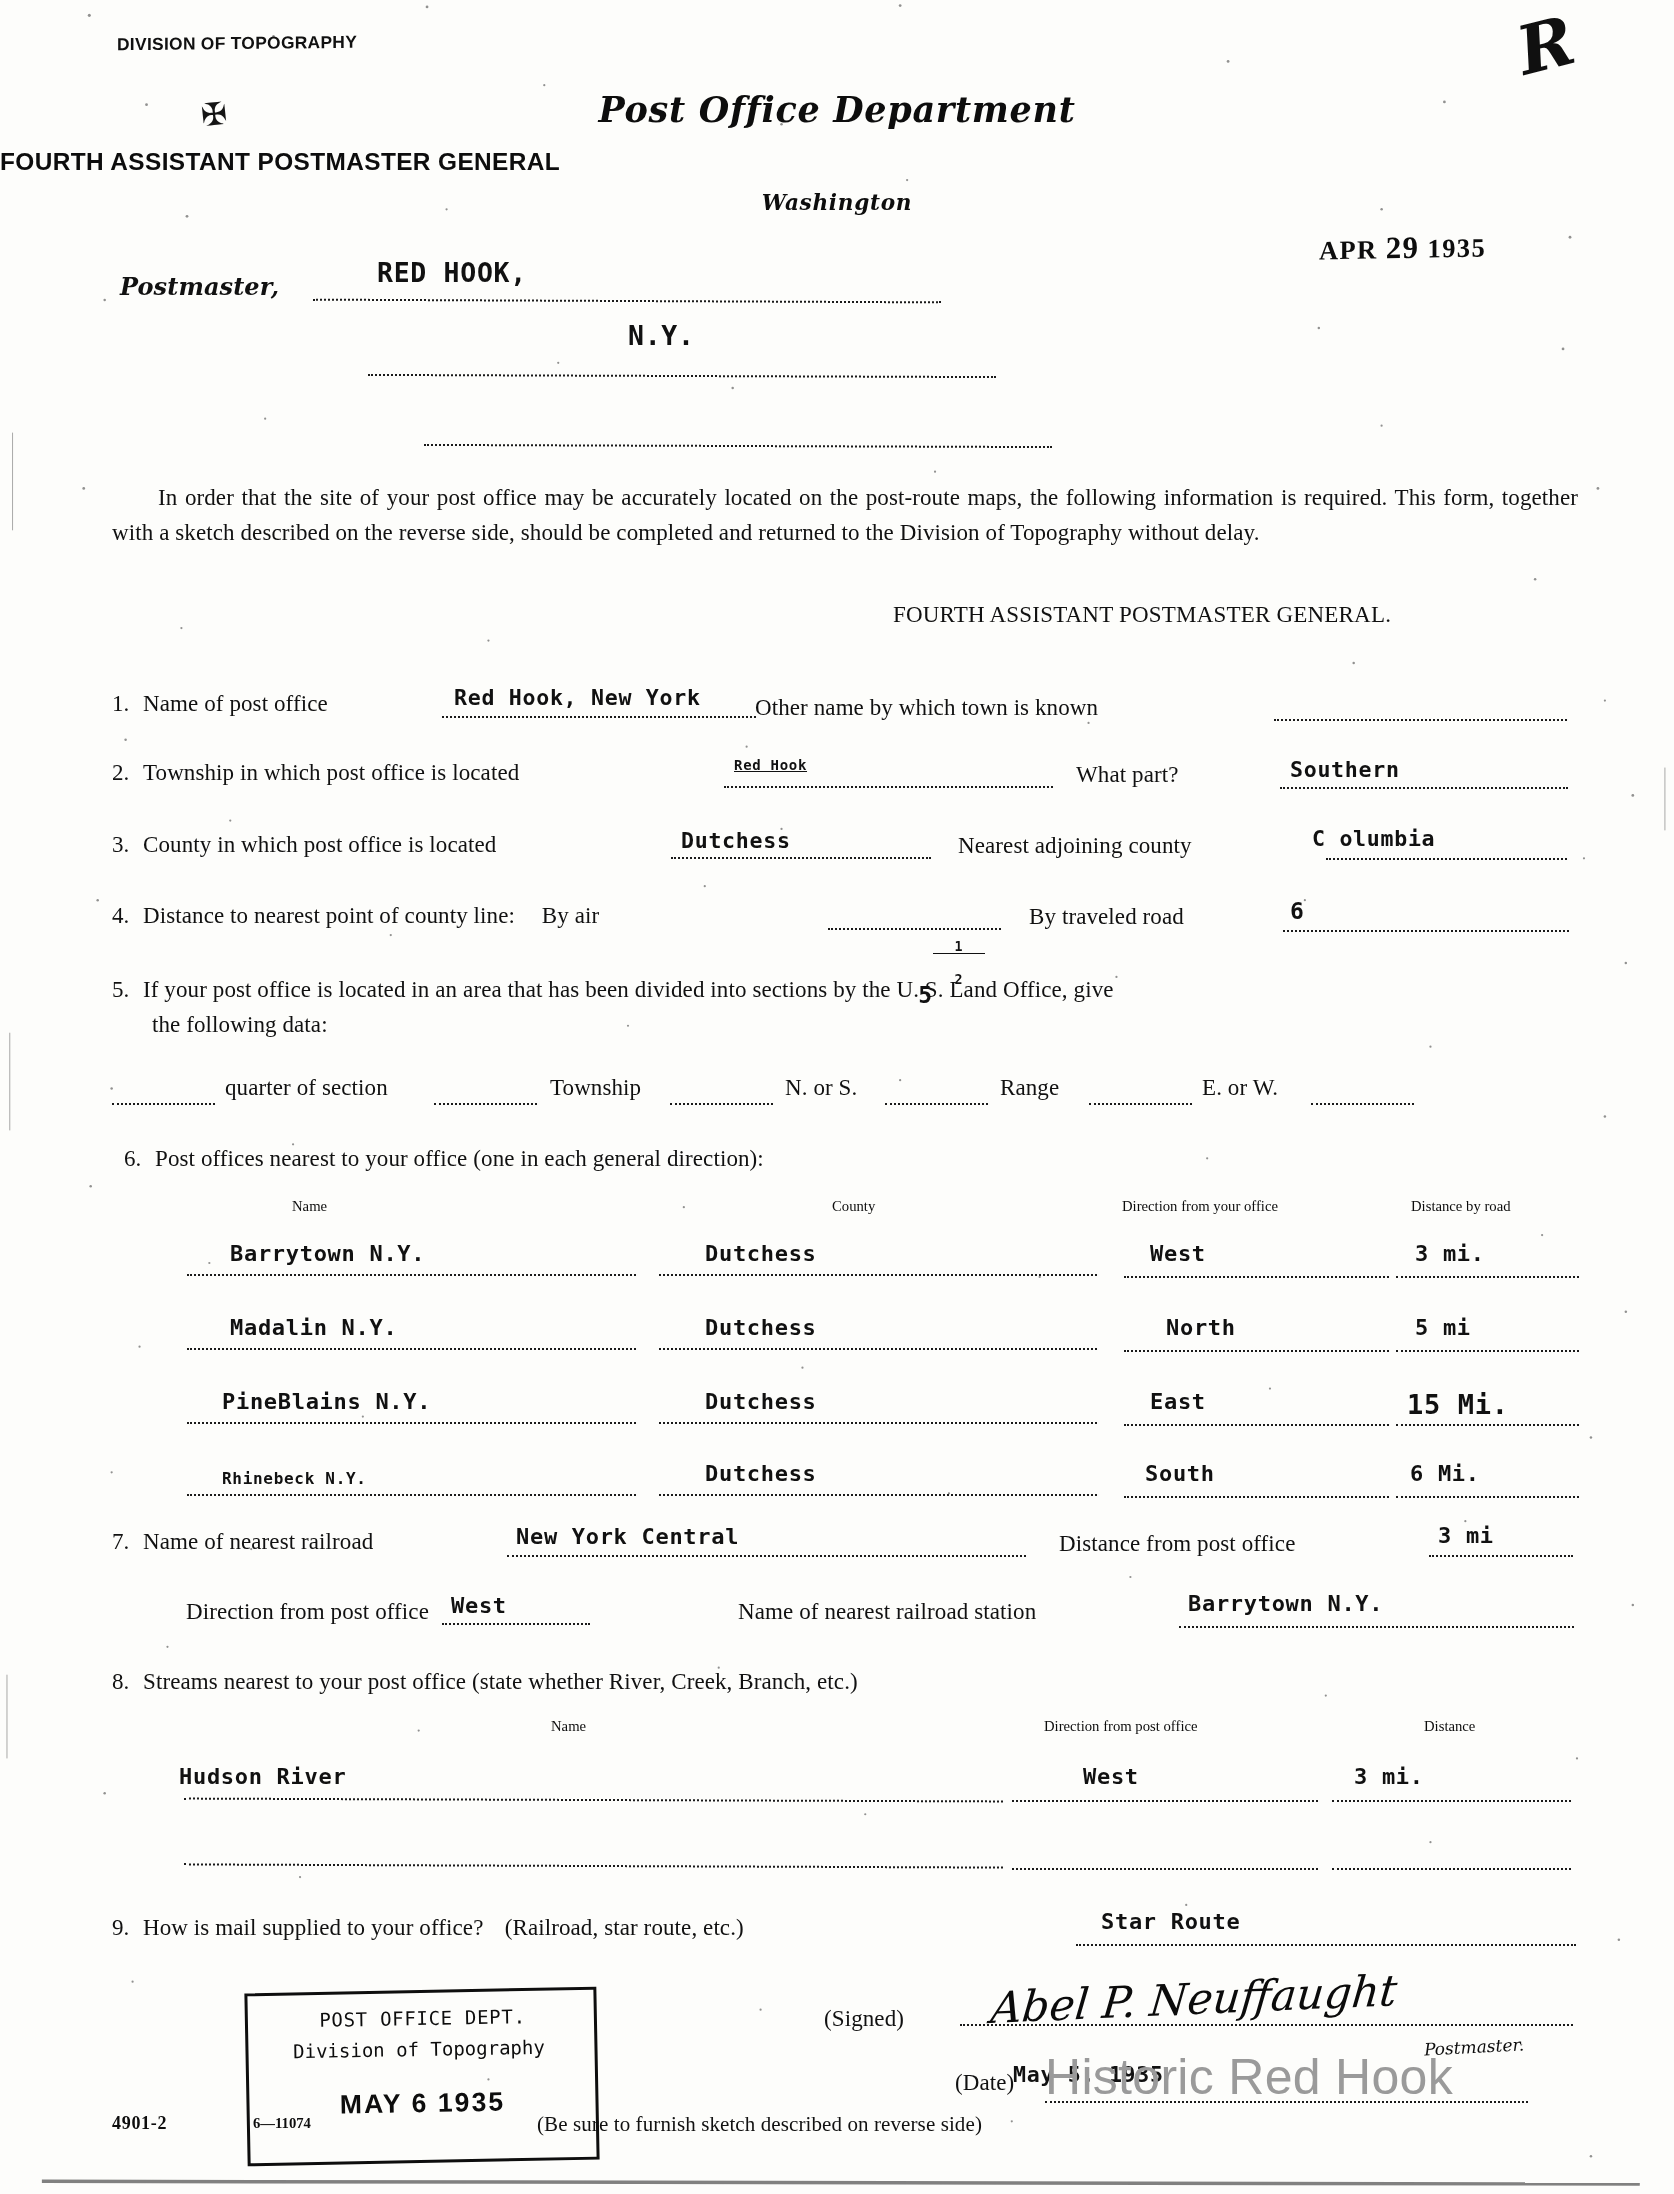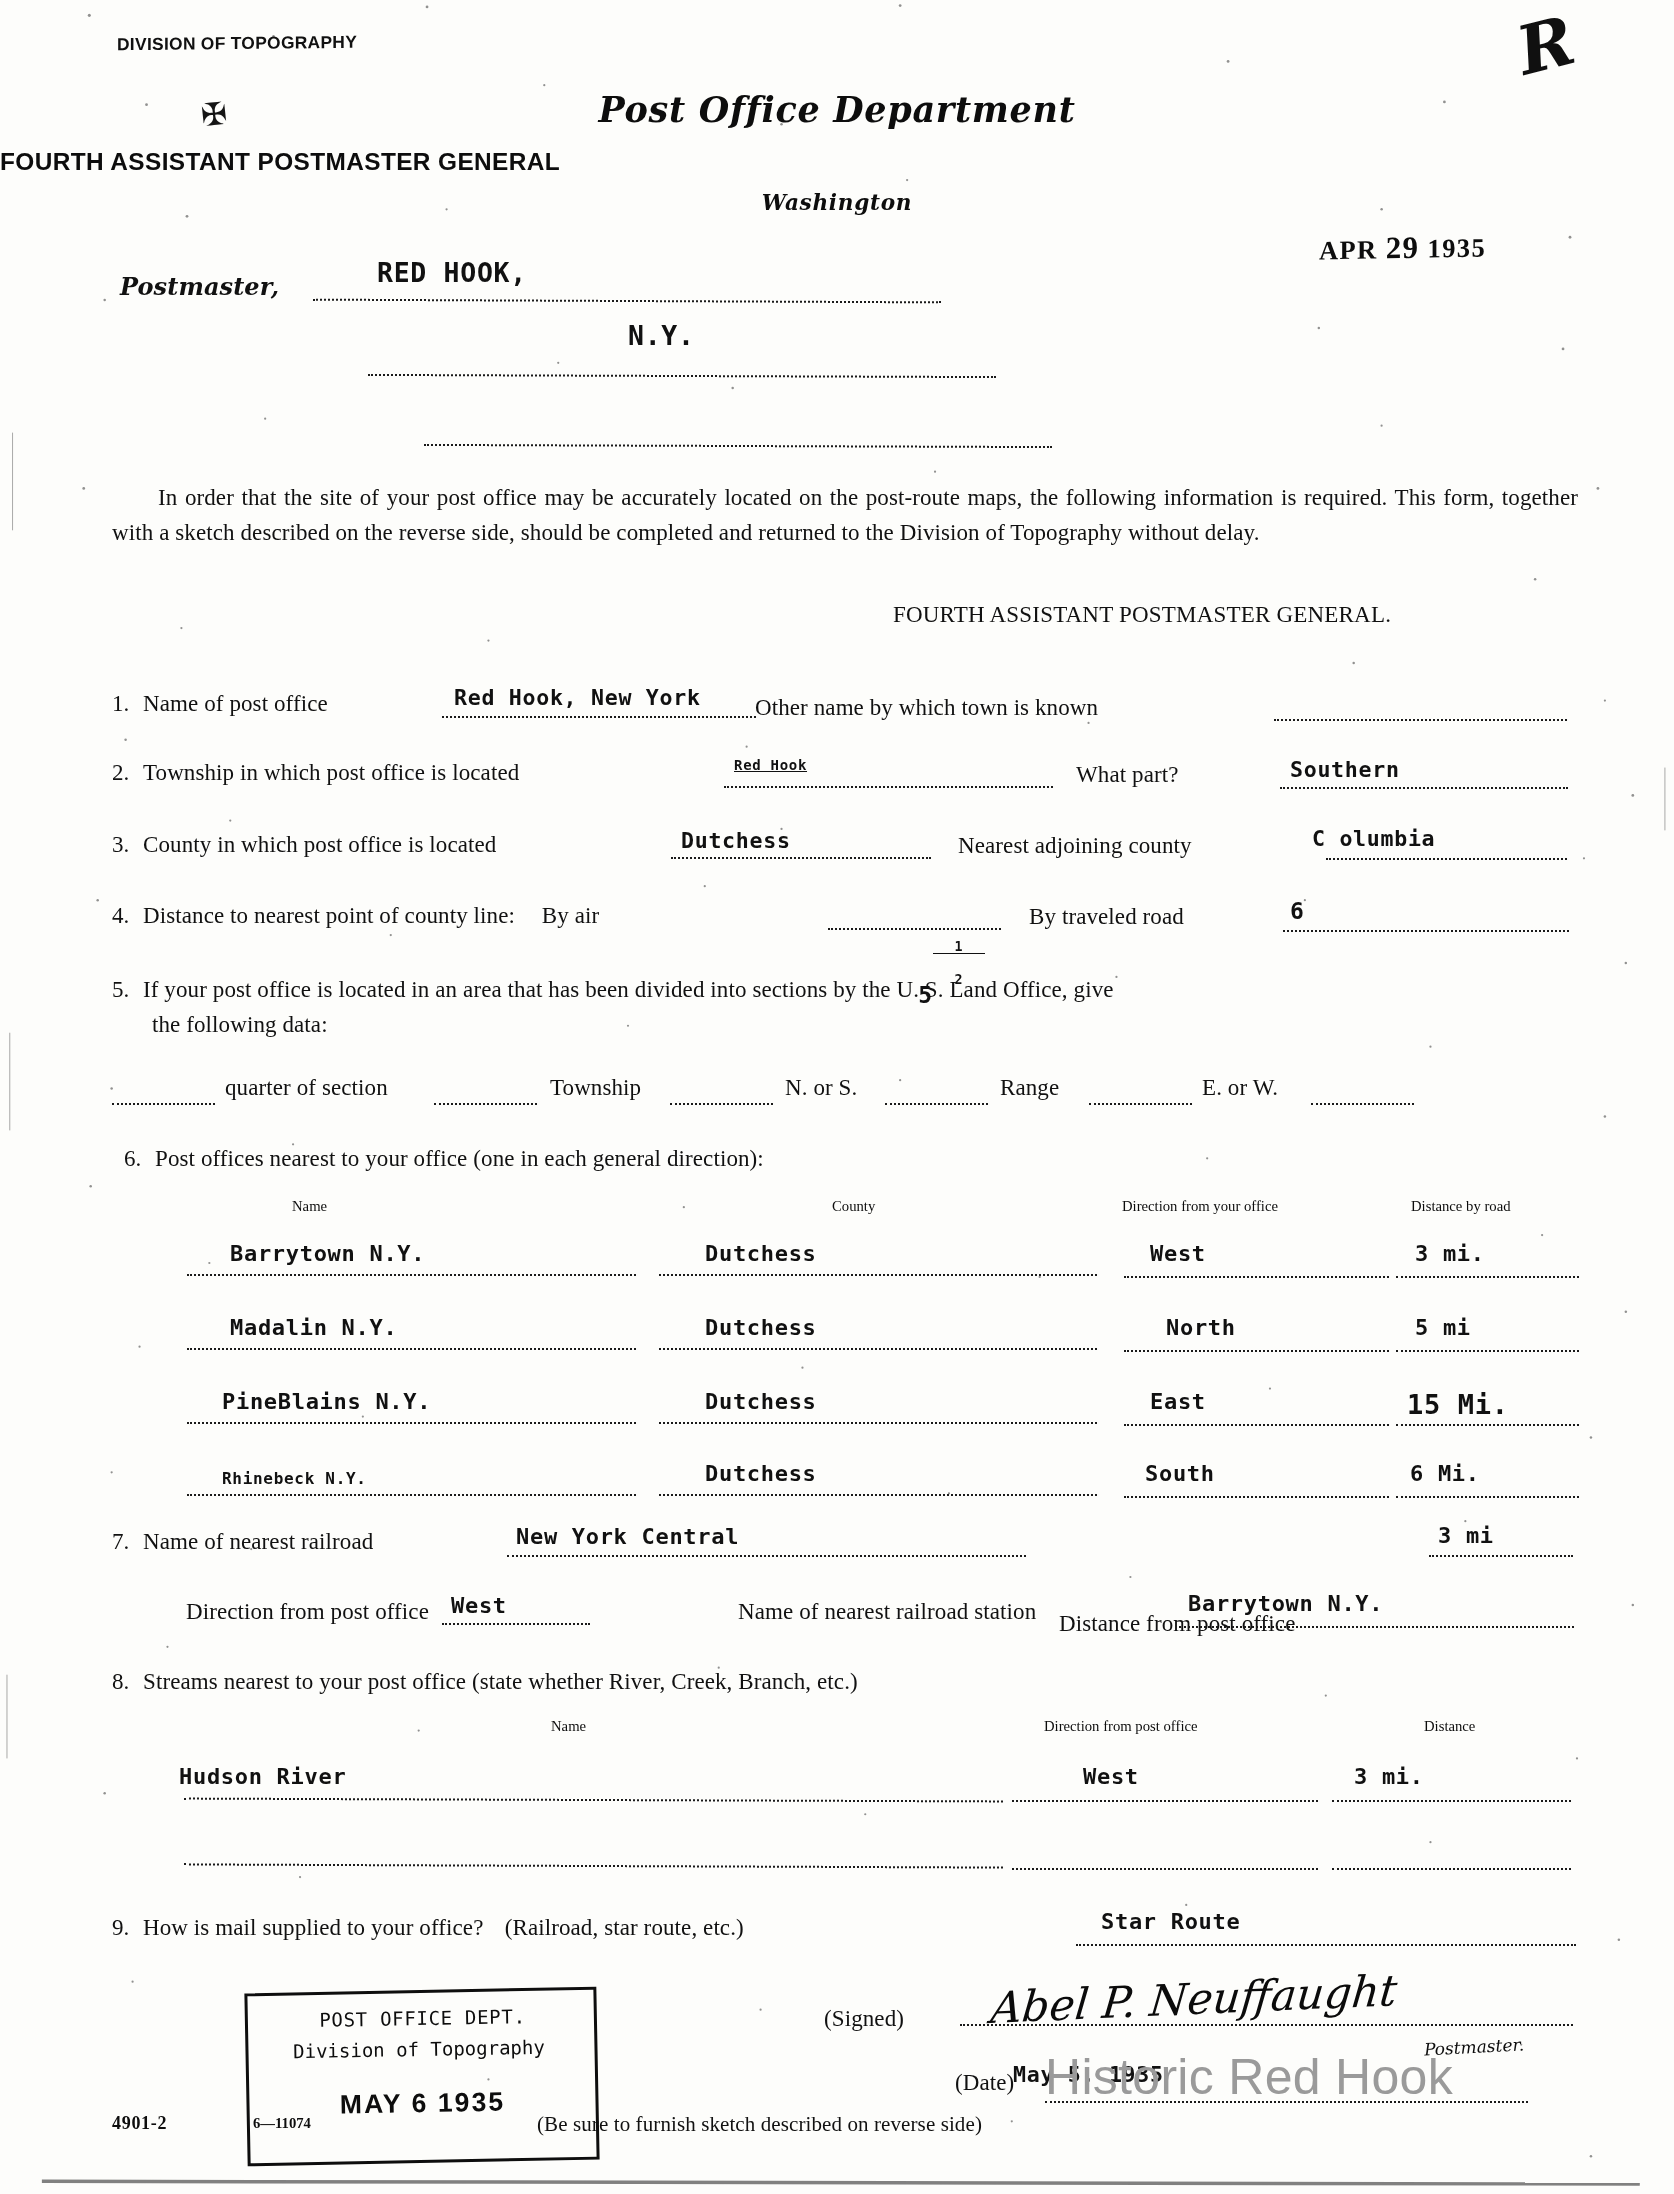--- a/index.html
+++ b/index.html
@@ -461,21 +461,21 @@
     <span class="abs dotrule" style="left:659px; top:33px; width:438px;"></span>
     <span class="abs dotrule" style="left:1124px; top:35px; width:265px;"></span>
     <span class="abs dotrule" style="left:1396px; top:35px; width:183px;"></span>
   </div>
 
   <div class="abs item printed" style="left:112px; top:1528px;">
     <span class="num">7.</span><span>Name of nearest railroad</span>
   </div>
   <div class="abs typed" style="left:516px; top:1524px; font-size:22px;">New York Central</div>
   <div class="abs dotrule" style="left:507px; top:1555px; width:519px;"></div>
-  <div class="abs item printed" style="left:1059px; top:1610px;text-align:right;">Distance from post office</div>
+  <div class="abs item printed" style="left:1059px; top:1530px;text-align:right;">Distance from post office</div>
   <div class="abs typed" style="left:1438px; top:1523px; font-size:22px;">3 mi</div>
   <div class="abs dotrule" style="left:1429px; top:1555px; width:144px;"></div>
 
   <div class="abs item printed" style="left:186px; top:1598px;">Direction from post office</div>
   <div class="abs typed" style="left:451px; top:1593px; font-size:22px;">West</div>
   <div class="abs dotrule" style="left:442px; top:1623px; width:148px;"></div>
   <div class="abs item printed" style="left:738px; top:1598px;">Name of nearest railroad station</div>
   <div class="abs typed" style="left:1188px; top:1591px; font-size:22px;">Barrytown N.Y.</div>
   <div class="abs dotrule" style="left:1179px; top:1626px; width:395px;"></div>
 

